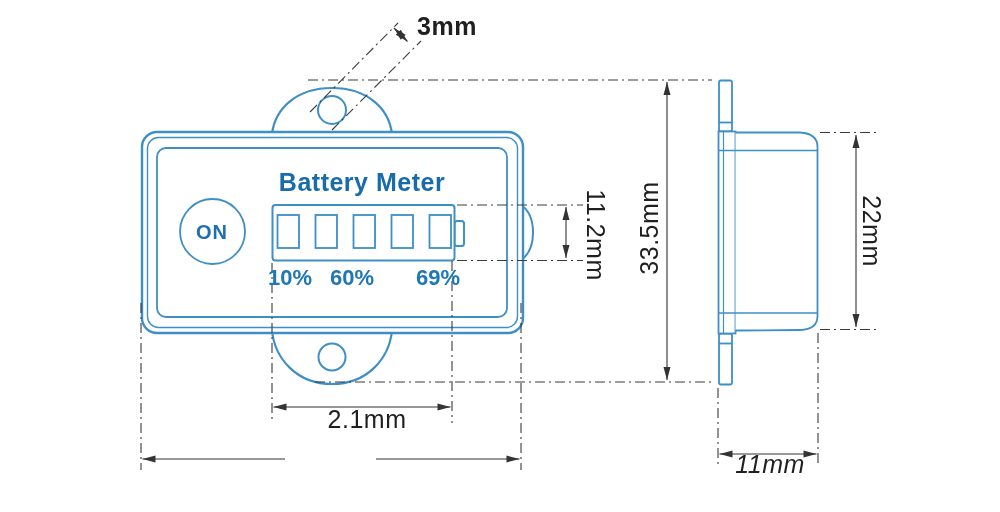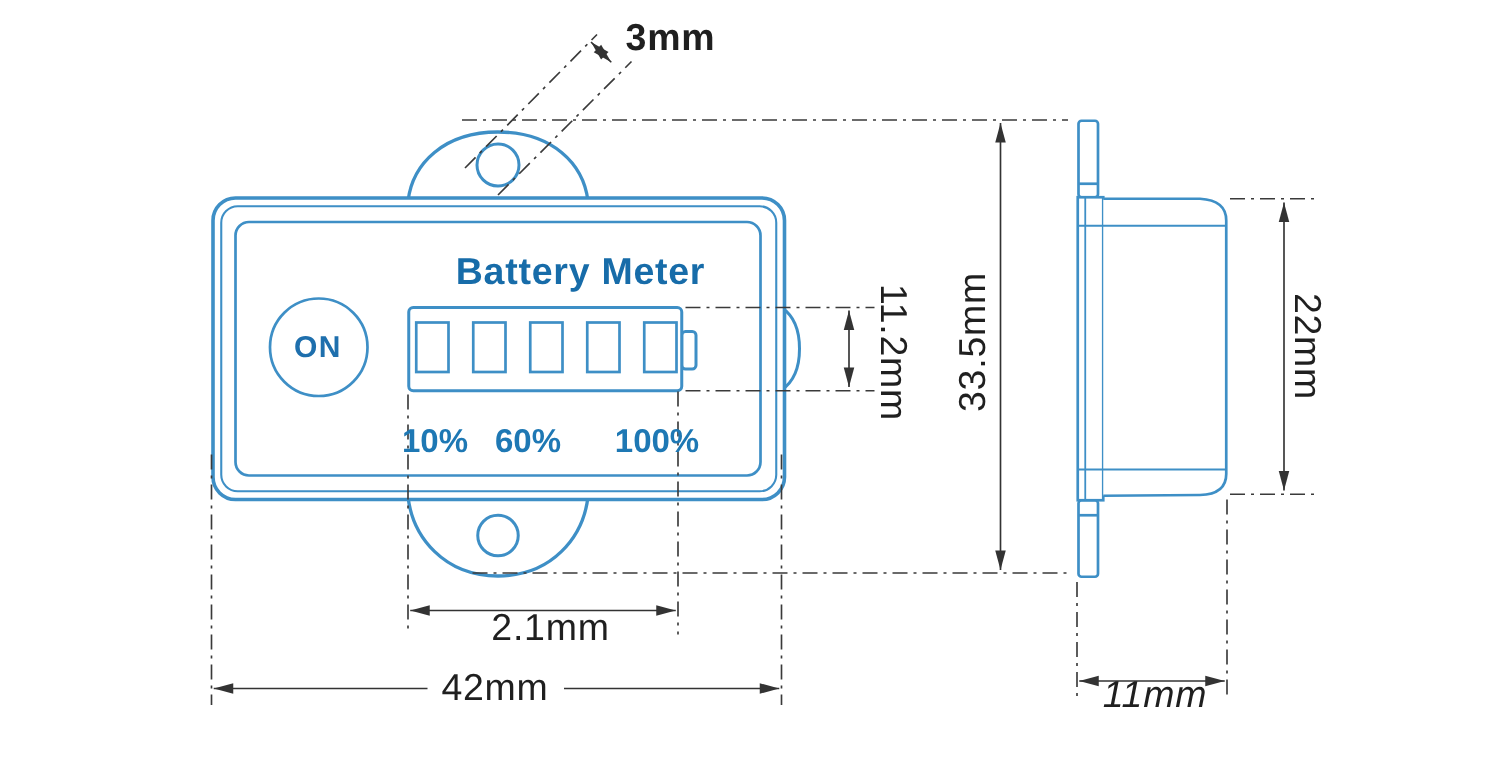--- a/index.html
+++ b/index.html
@@ -23,33 +23,31 @@
     font-size:25px;
     font-weight:400;
     color:#1f1f1f;
     letter-spacing:0.5px;
   }
   .title-text{
     font-size:25px;
     font-weight:bold;
     color:#176ca9;
     letter-spacing:0.5px;
-    margin-left:25px;
   }
   .on-text{
     font-size:20px;
     font-weight:bold;
     color:#1e6fad;
     letter-spacing:1px;
   }
   .scale-text{
     font-size:22px;
     font-weight:600;
     color:#1e78b4;
-    margin-top:16px;
   }
 </style>
 </head>
 <body>
 
 <div id="canvas">
 
   <svg id="linework" width="1000" height="512" viewBox="0 0 1000 512">
     <defs>
       <marker id="ah" markerUnits="userSpaceOnUse" markerWidth="14" markerHeight="9" refX="13.5" refY="4.5" orient="auto-start-reverse">
@@ -120,29 +118,28 @@
       <line x1="394" y1="28" x2="407.5" y2="41.5" marker-start="url(#ah)" marker-end="url(#ah)"></line>
     </g>
   </svg>
 
   <div class="lbl title-text" style="left:362px;top:182px;">Battery Meter</div>
 
   <div class="lbl on-text" style="left:212px;top:232px;">ON</div>
 
   <div class="lbl scale-text" style="left:290px;top:278px;">10%</div>
   <div class="lbl scale-text" style="left:352px;top:278px;text-align:center;">60%</div>
-  <div class="lbl scale-text" style="left:438px;top:278px;">100%</div>
+  <div class="lbl scale-text" style="left:438px;top:278px;">69%</div>
 
   <div class="lbl dim-text" style="left:447px;top:26px;font-weight:bold;">3mm</div>
 
   <div class="lbl dim-text rot-cw" style="left:595px;top:235px;">11.2mm</div>
 
   <div class="lbl dim-text rot-ccw" style="left:649px;top:228px;">33.5mm</div>
 
   <div class="lbl dim-text rot-cw" style="left:871px;top:231px;">22mm</div>
 
   <div class="lbl dim-text" style="left:367px;top:419px;">2.1mm</div>
 
-  <div class="lbl dim-text" style="left:330px;top:459px;background:#ffffff;padding:0 6px;">42mm</div>
 
   <div class="lbl dim-text" style="left:770px;top:464px;font-style:italic;">11mm</div>
 
 </div>
 
 </body></html>

